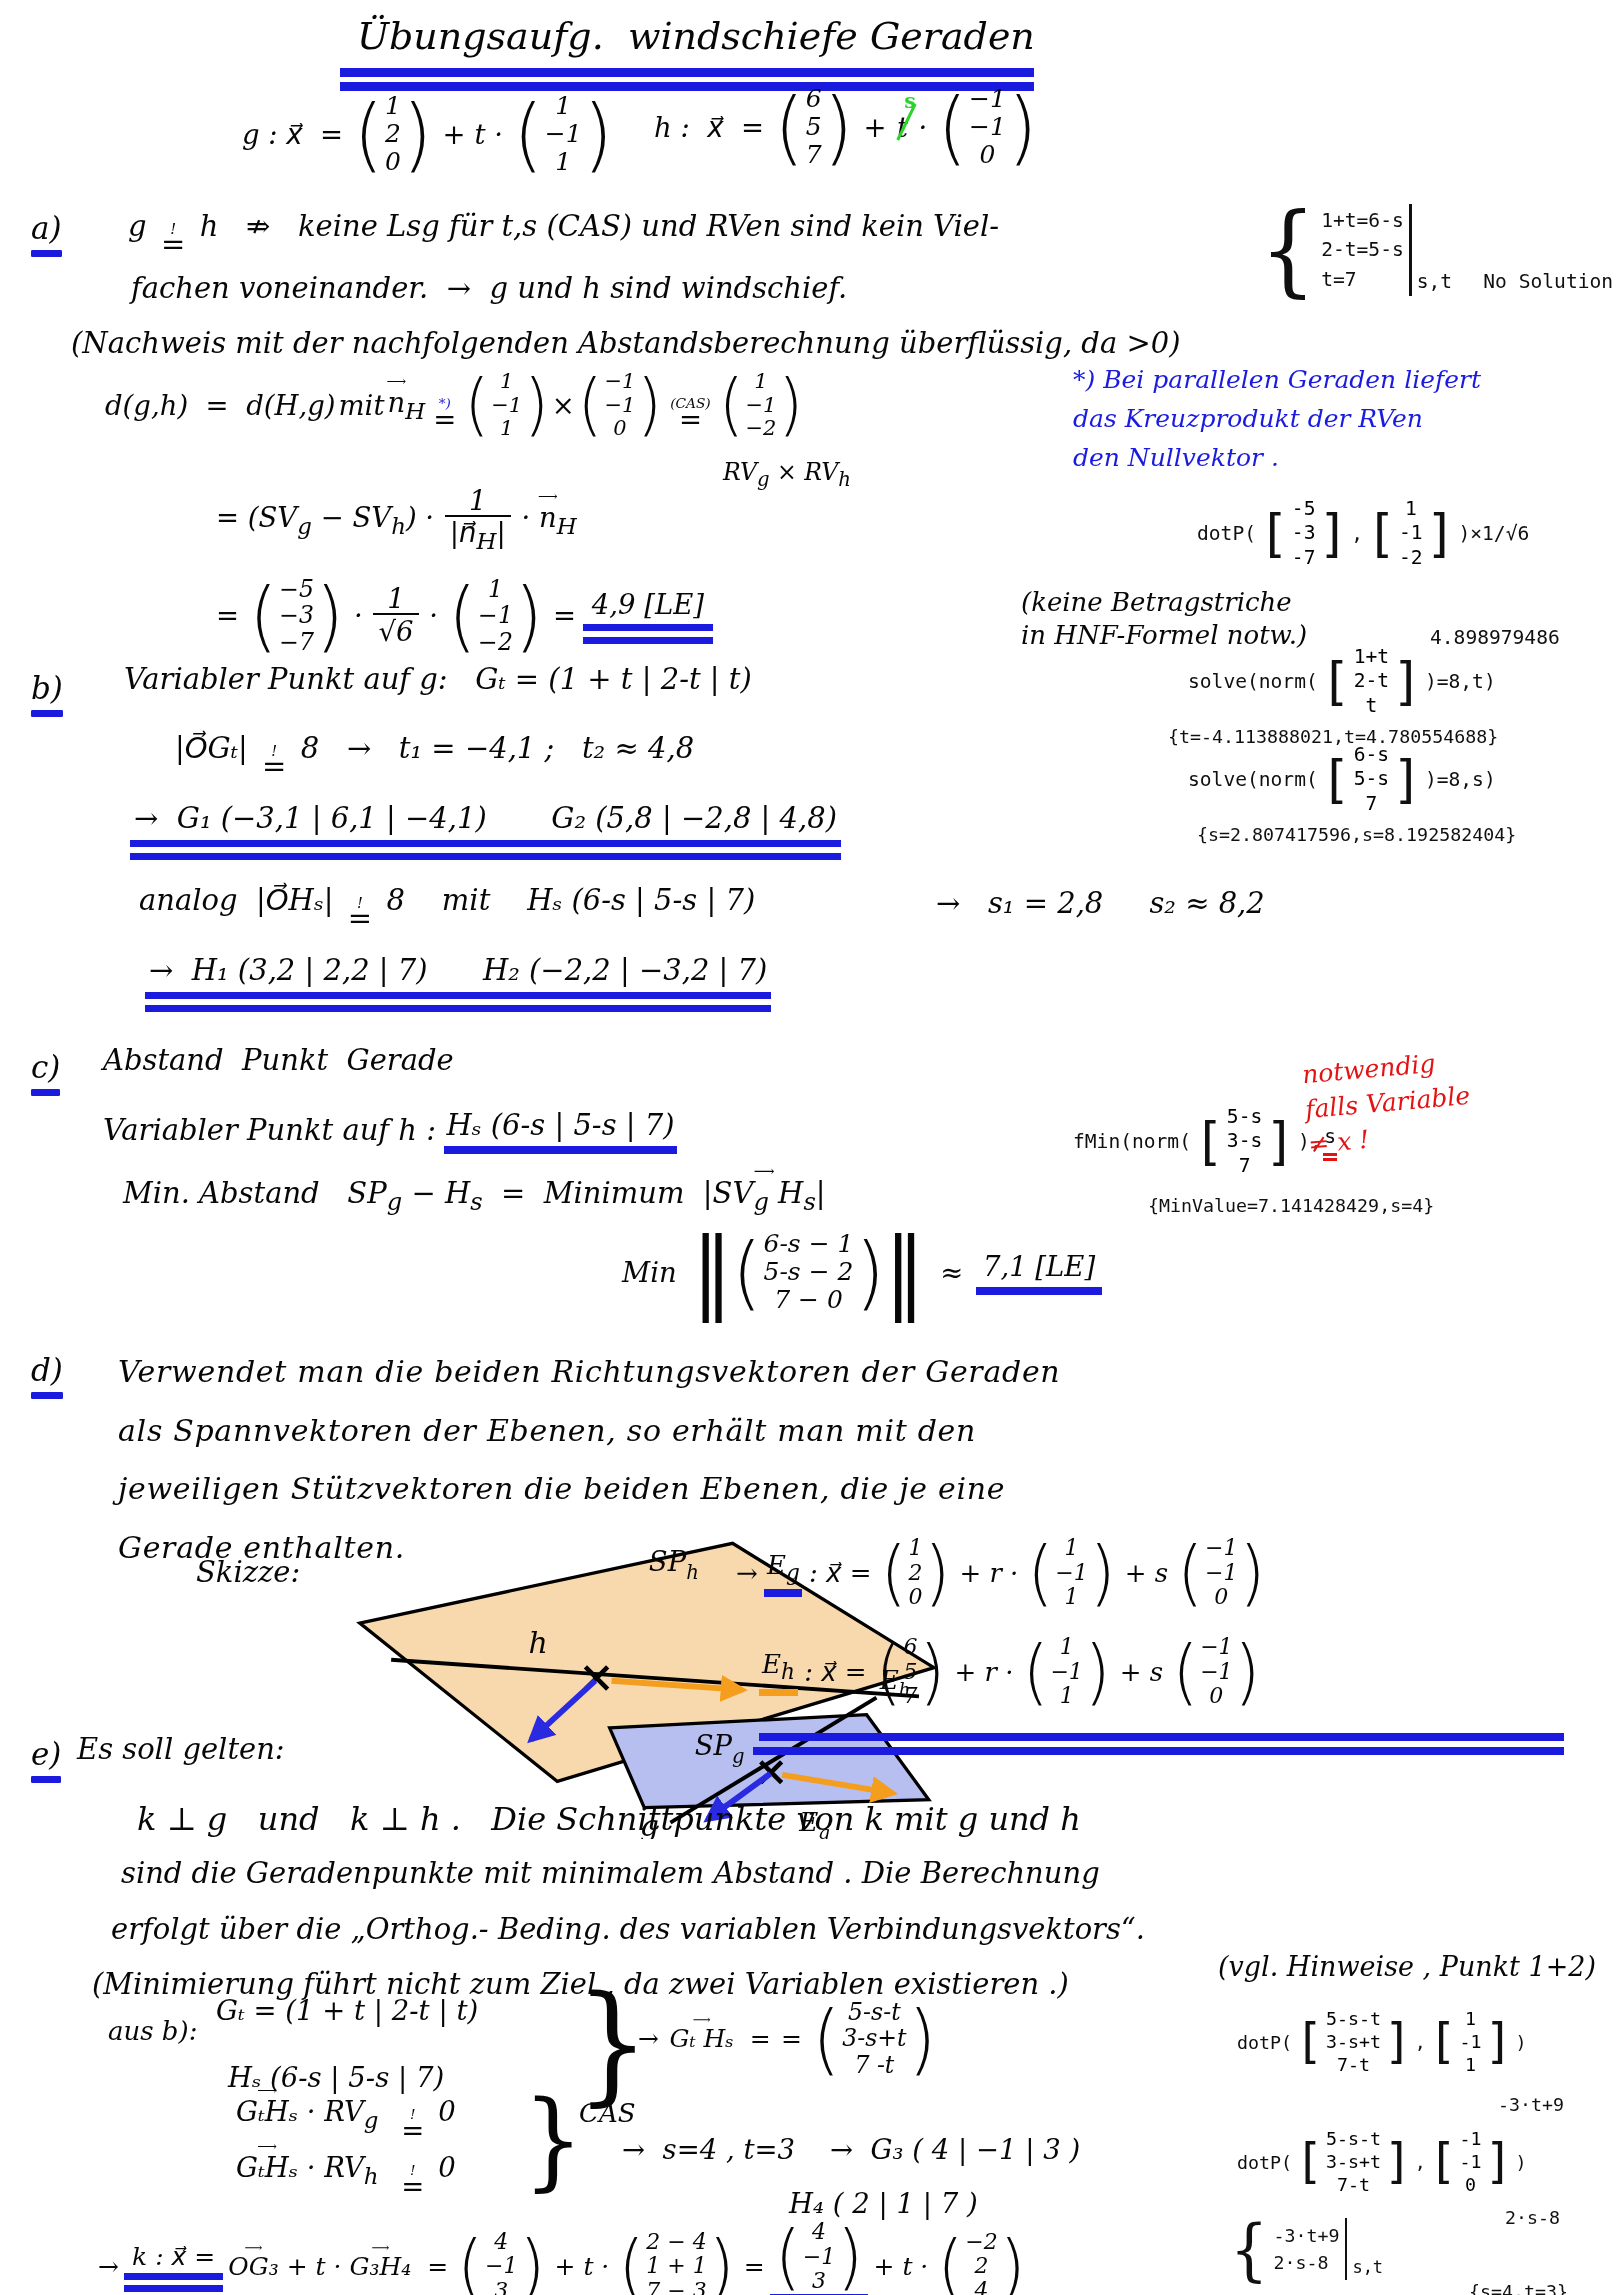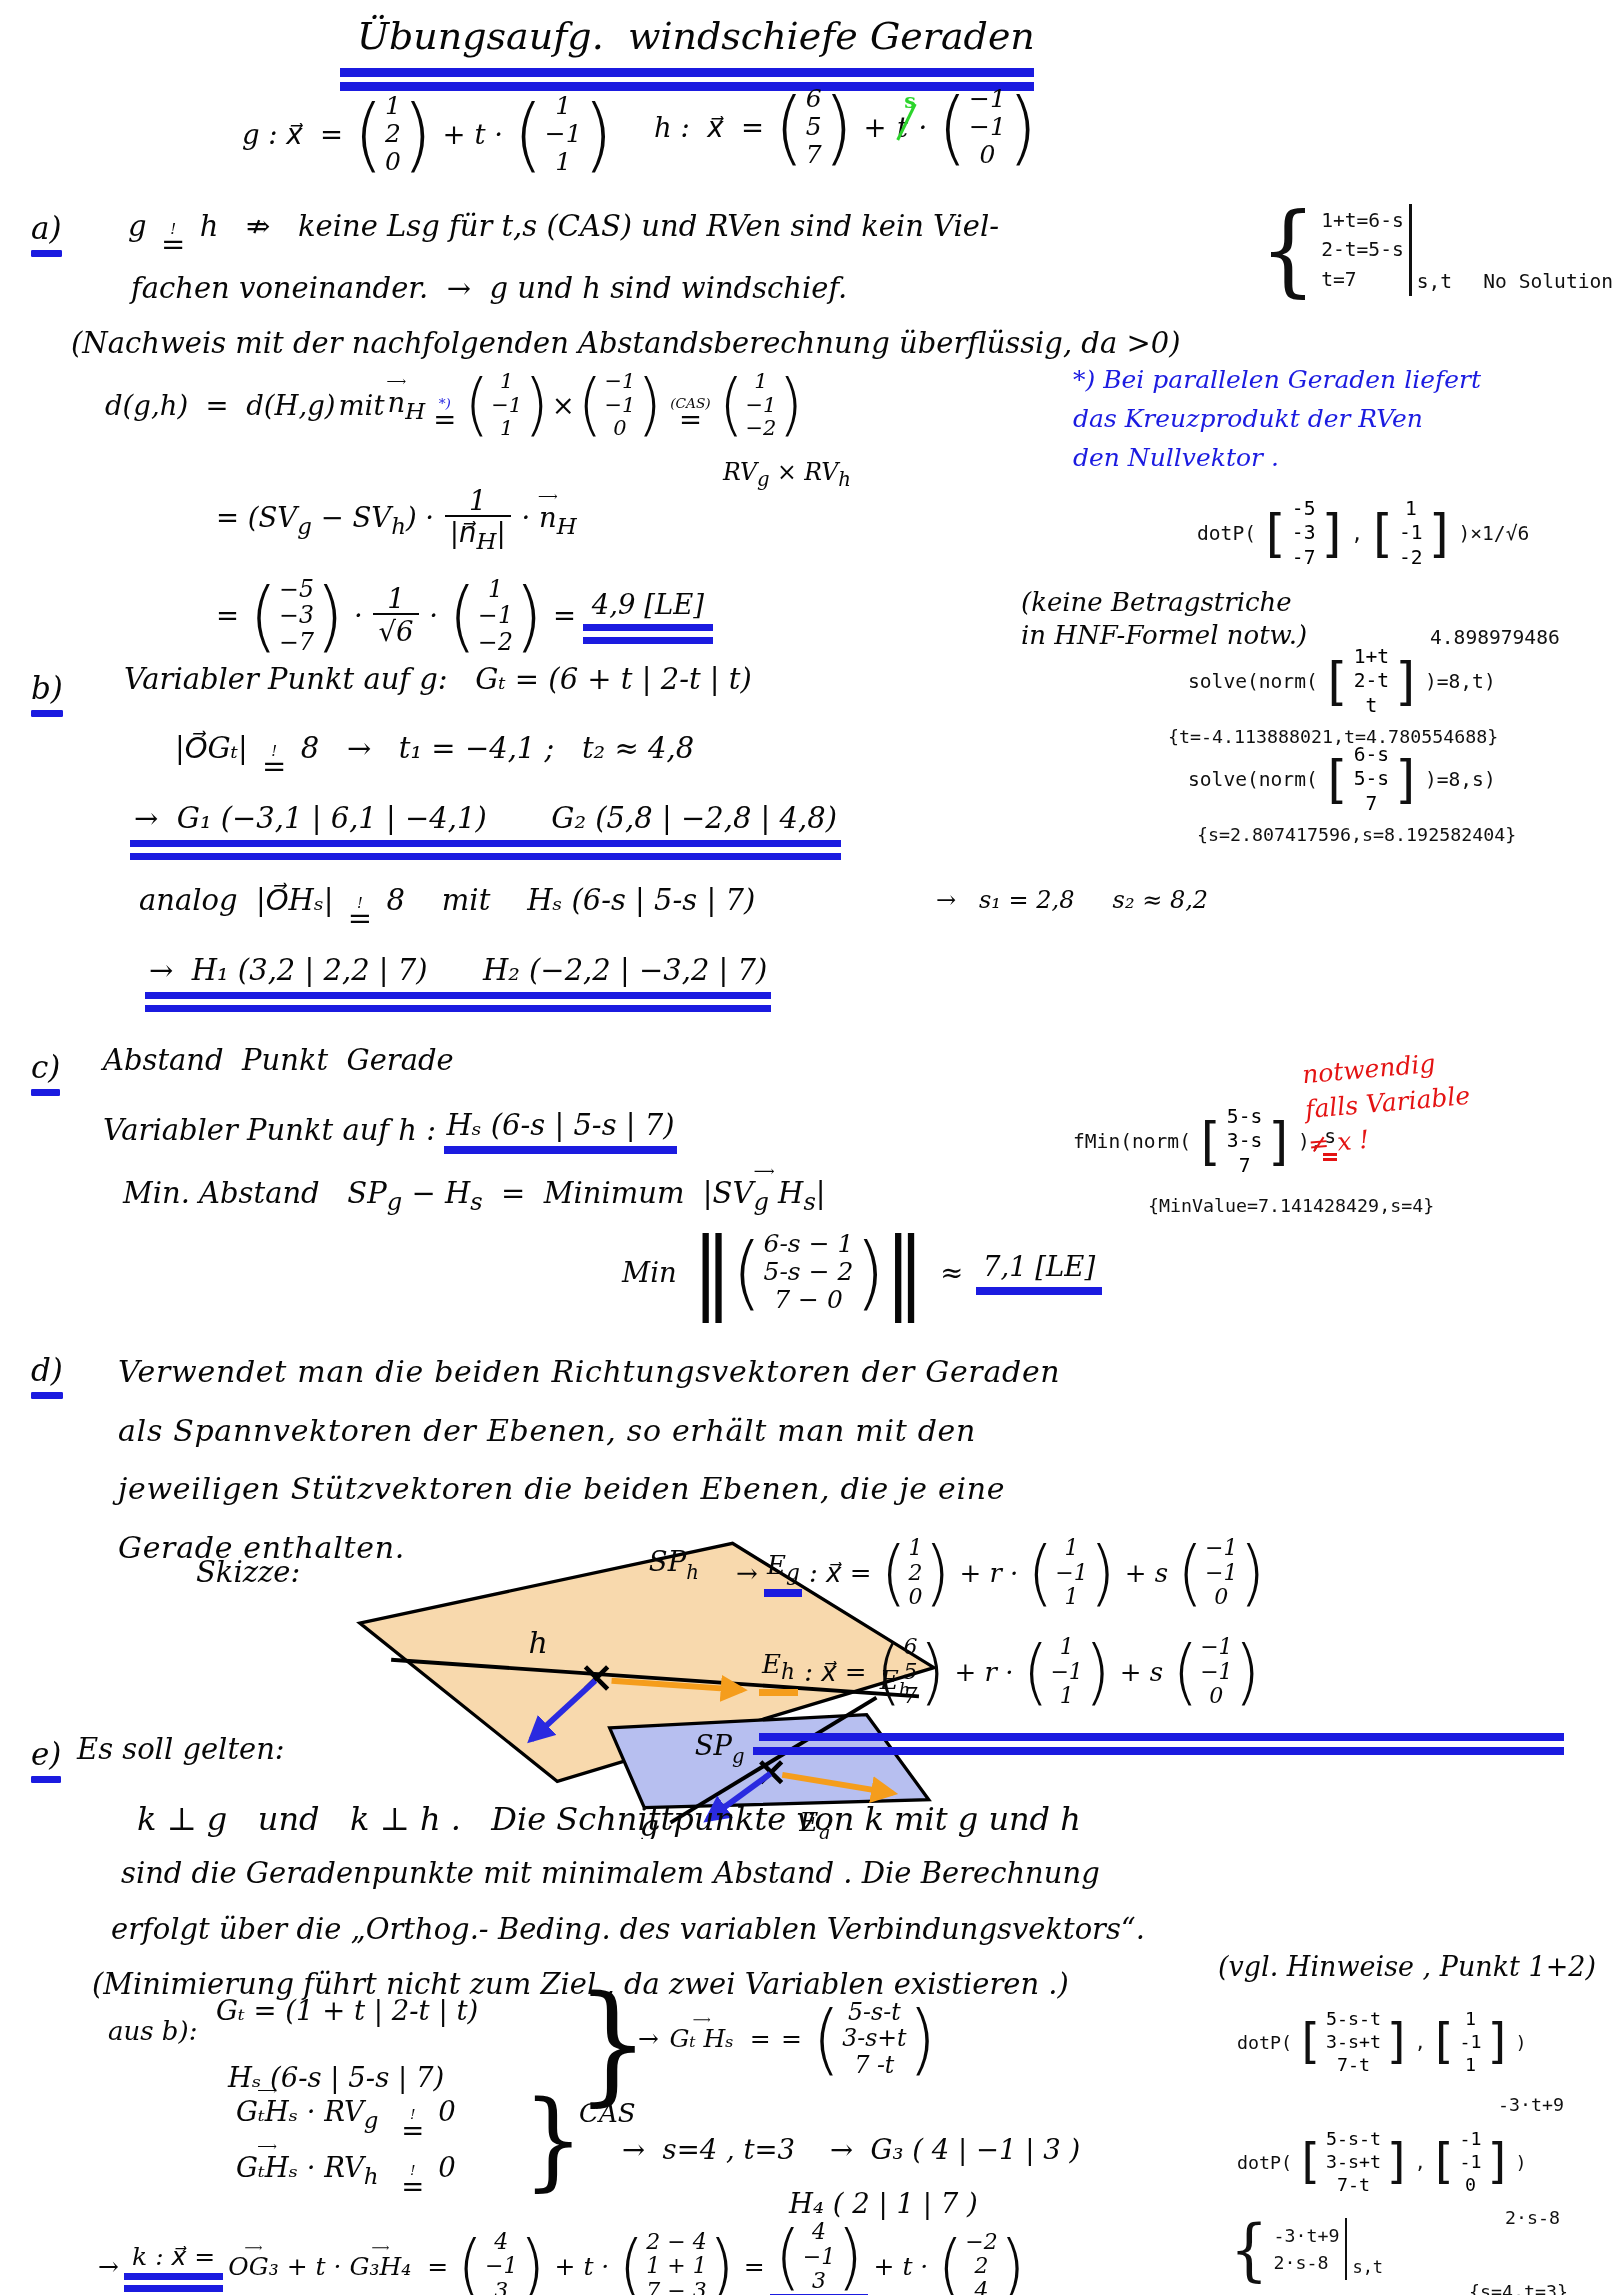--- a/index.html
+++ b/index.html
@@ -179,27 +179,27 @@
   <span class="cvec" style="font-size:19.6px">
       <span class="v">6-s
 5-s
 7</span>
     </span>
   <span class="mono">)=8,s)</span>
 </div>
 <div class="abs mono" style="left:1197px;top:821px;font-size:18.3px">{s=2.807417596,s=8.192582404}</div>
 
 <div class="abs hw mark" style="left:31px;top:669px;font-size:31px">b)</div>
-<div class="abs hw" style="left:124px;top:661px;font-size:29px">Variabler Punkt auf g:   Gₜ = (6 + t | 2-t | t)</div>
+<div class="abs hw" style="left:124px;top:661px;font-size:29px">Variabler Punkt auf g:   Gₜ = (1 + t | 2-t | t)</div>
 <div class="abs hw" style="left:175px;top:730px;font-size:29px">|O⃗Gₜ| <span class="stk"><span class="stk-t">!</span><span>=</span></span> 8   →   t₁ = −4,1 ;   t₂ ≈ 4,8</div>
 <div class="abs" style="left:134px;top:800px">
   <span class="hw dul" style="font-size:29px">→  G₁ (−3,1 | 6,1 | −4,1)       G₂ (5,8 | −2,8 | 4,8)</span>
 </div>
 <div class="abs hw" style="left:139px;top:882px;font-size:29px">analog  |O⃗Hₛ| <span class="stk"><span class="stk-t">!</span><span>=</span></span> 8    mit    Hₛ (6-s | 5-s | 7)</div>
-<div class="abs hw" style="left:936px;top:885px;font-size:24px">→   s₁ = 2,8     s₂ ≈ 8,2</div>
+<div class="abs hw" style="left:936px;top:885px;font-size:29px">→   s₁ = 2,8     s₂ ≈ 8,2</div>
 <div class="abs" style="left:149px;top:952px">
   <span class="hw dul" style="font-size:29px">→  H₁ (3,2 | 2,2 | 7)      H₂ (−2,2 | −3,2 | 7)</span>
 </div>
 
 <div class="abs hw mark" style="left:31px;top:1048px;font-size:31px">c)</div>
 <div class="abs hw" style="left:103px;top:1042px;font-size:29px">Abstand  Punkt  Gerade</div>
 <div class="abs row hw" style="left:103px;top:1107px;font-size:29px">
   <span>Variabler Punkt auf h :</span>
   <span class="sul">Hₛ (6-s | 5-s | 7)</span>
 </div>

